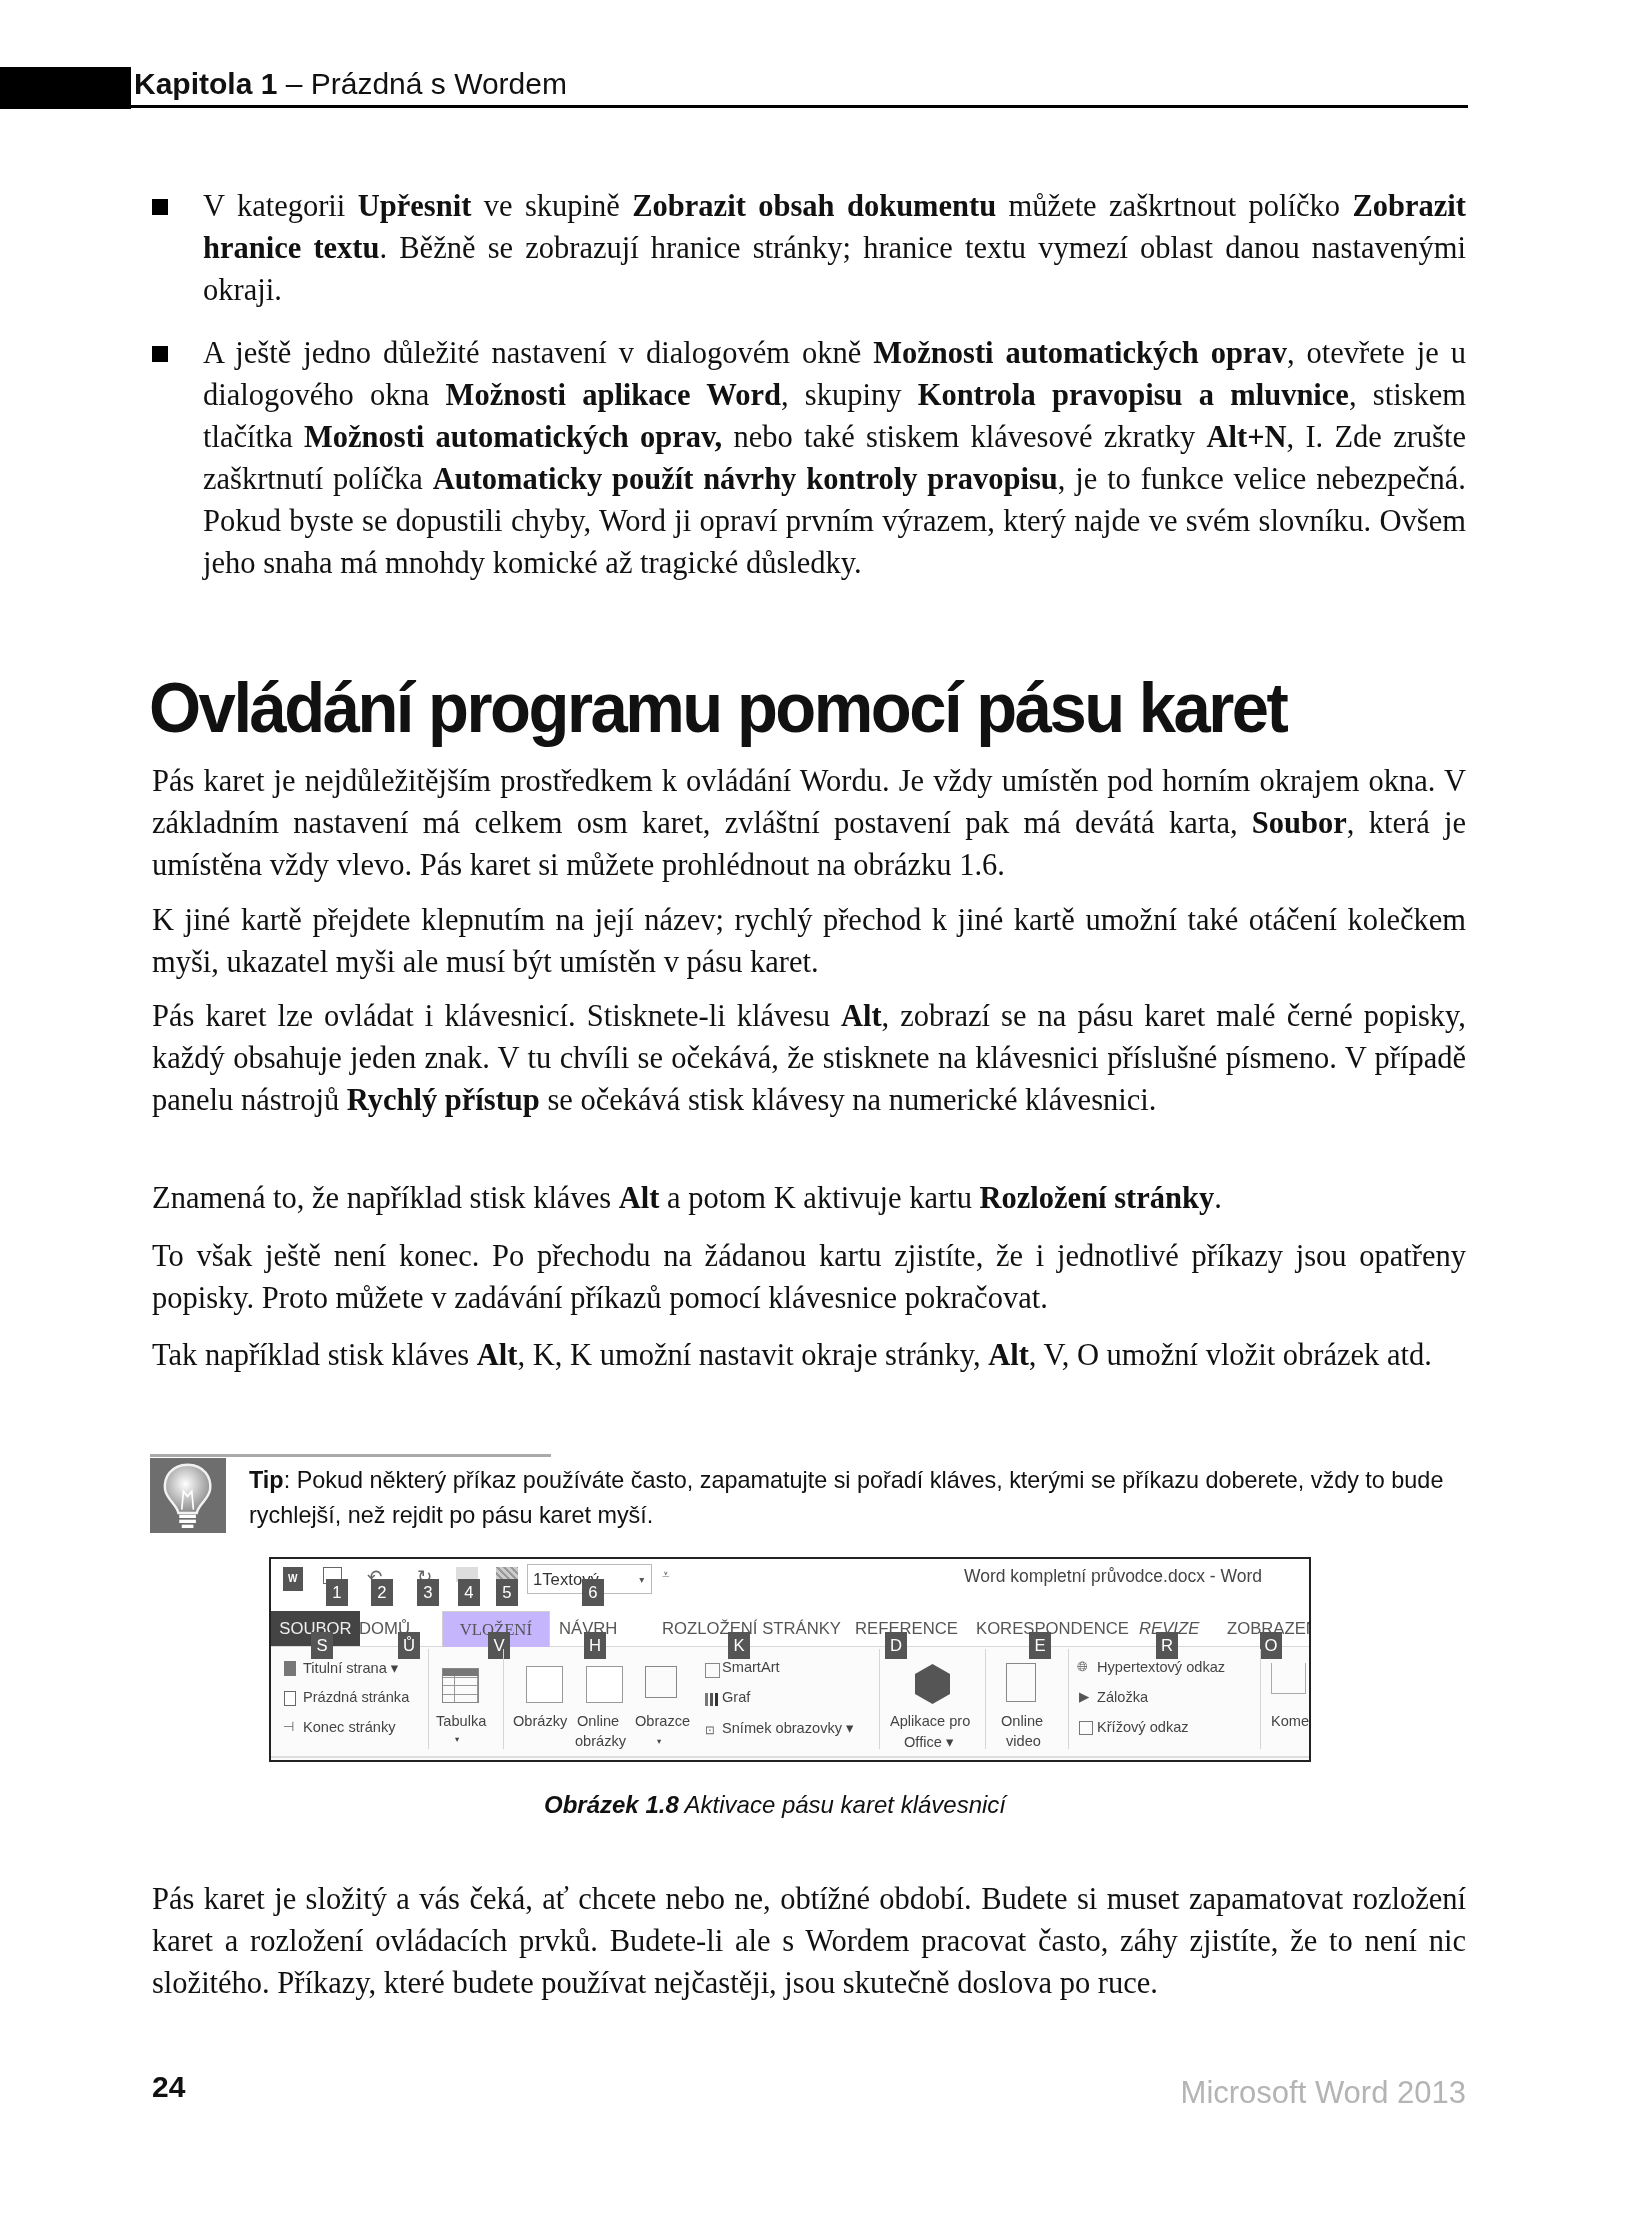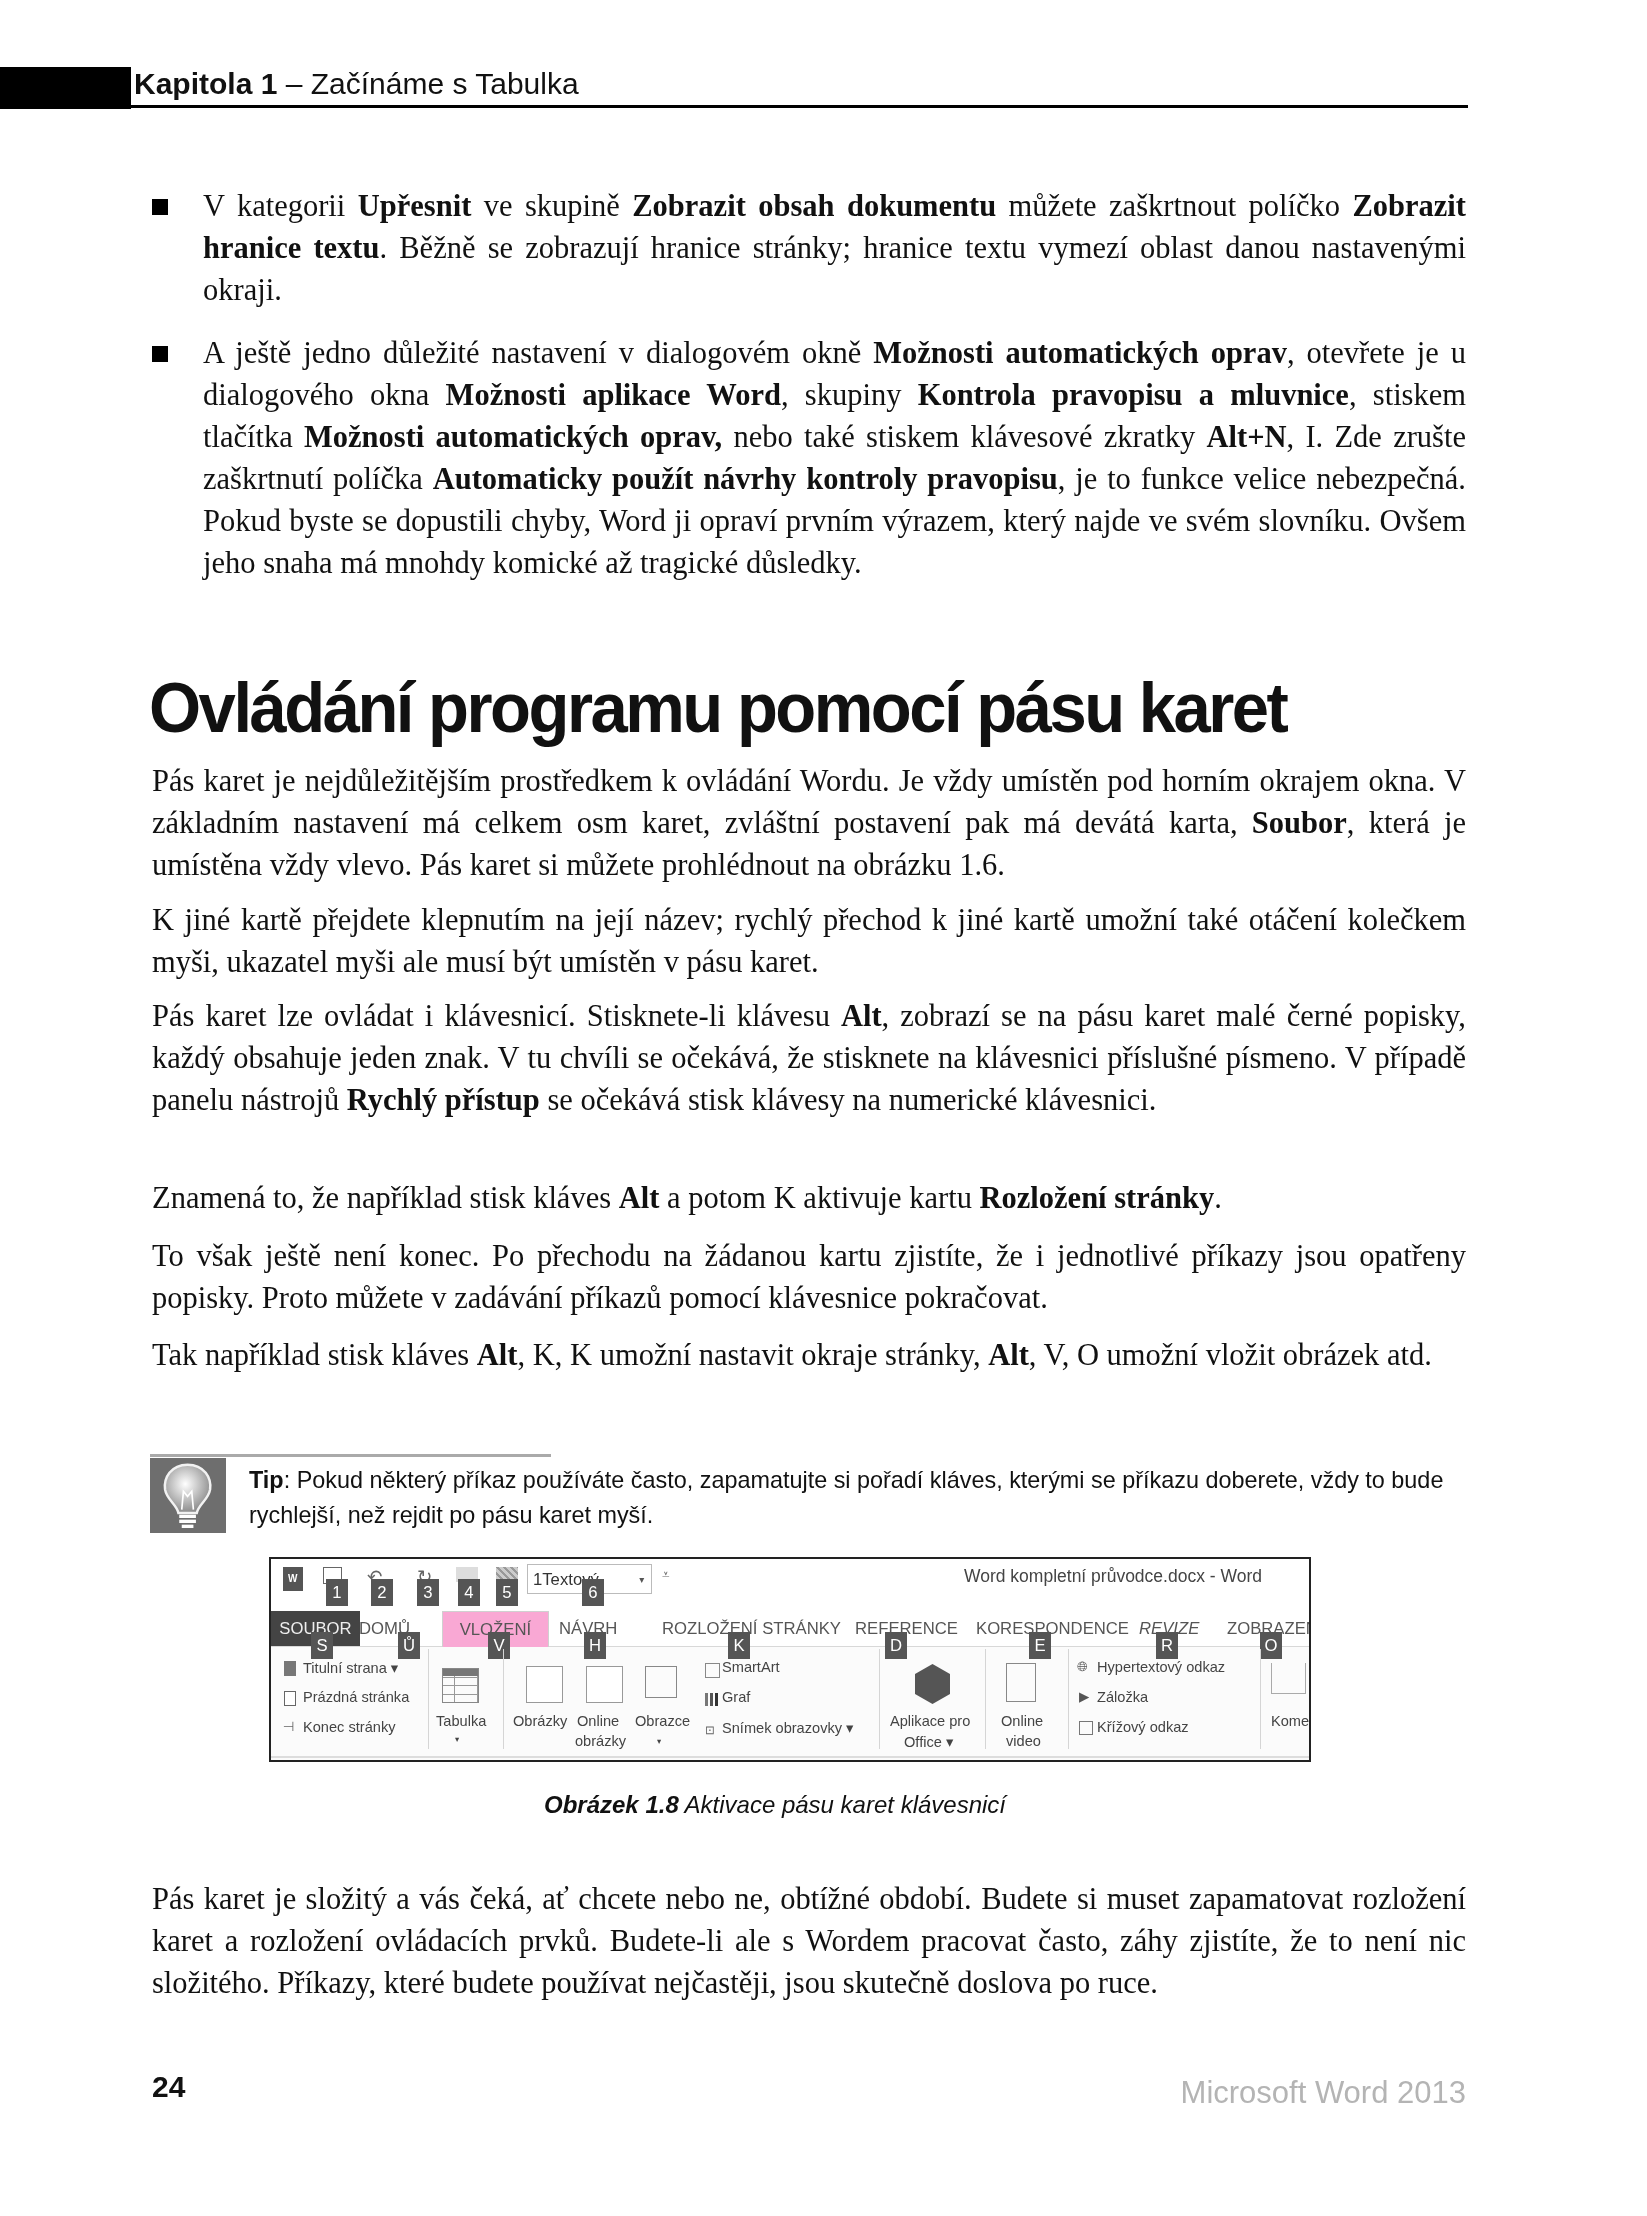--- a/index.html
+++ b/index.html
@@ -33,38 +33,38 @@
   .qat { position:absolute; left:0; top:0; width:100%; height:50px; background:#fff; }
   .qat-icon { position:absolute; top:8.3px; }
   .word-logo { left:11.7px; width:20px; height:23.4px; background:#555; color:#fff; font-size:10px; line-height:23.4px; text-align:center; font-family:"Liberation Sans",sans-serif; font-weight:bold; }
   .keytip { position:absolute; background:#555; color:#fff; font-family:"Liberation Sans",sans-serif; font-size:16.7px; width:22px; height:27px; line-height:27px; text-align:center; }
   .style-box { position:absolute; left:256px; top:5px; width:125px; height:30px; border:0.8px solid #bbb; background:#fff; font-family:"Liberation Sans",sans-serif; font-size:16.7px; line-height:30px; padding-left:5px; box-sizing:border-box; color:#333; }
   .style-arrow { position:absolute; right:6.7px; top:0; font-size:10px; color:#555; }
   .doc-title { position:absolute; left:693px; top:6.7px; font-family:"Liberation Sans",sans-serif; font-size:17.5px; color:#444; white-space:nowrap; }
   .tabs-row { position:absolute; left:0; top:50px; width:100%; height:37px; border-bottom:1.7px solid #d8d8d8; background:#fff; }
   .tab { position:absolute; top:1.7px; height:35px; line-height:35px; font-family:"Liberation Sans",sans-serif; font-size:16.7px; color:#555; white-space:nowrap; }
   .tab.file { background:#444; color:#eee; padding:0 8.3px; left:0; }
-  .tab.active { background:#f9a8d4; border:0.8px solid #d0d0d0; border-bottom:none; padding:0 16.7px; }
+  .tab.active { background:#c4b5fd; border:0.8px solid #d0d0d0; border-bottom:none; padding:0 16.7px;font-family:Liberation Serif, serif; }
   .rb-item { position:absolute; font-family:"Liberation Sans",sans-serif; font-size:14.6px; color:#444; white-space:nowrap; }
   .rb-sep { position:absolute; top:90px; width:0.8px; height:100px; background:#d5d5d5; }
   .rb-bottom { position:absolute; left:0; top:197px; width:100%; height:1.7px; background:#ddd; }
   .ico { position:absolute; }
 
   .caption { position:absolute; left:544px; top:1791px; font-size:24px; font-style:italic; white-space:nowrap; }
   .caption b { font-weight:bold; }
 
   .footer-page { position:absolute; left:152px; top:2070px; font-family:"Liberation Sans",sans-serif; font-weight:bold; font-size:30px; }
   .footer-book { position:absolute; right:182px; top:2075px; font-family:"Liberation Sans",sans-serif; font-size:31px; color:#b4b4b4; }
 </style>
 </head>
 <body>
 
 <div class="hdr-block"></div>
 <div class="hdr-rule"></div>
-<div class="hdr-title sans"><b>Kapitola 1</b><span> – </span><span>Začínáme s Tabulka</span></div>
+<div class="hdr-title sans"><b>Kapitola 1</b><span> – </span><span>Prázdná s Wordem</span></div>
 
 <div class="bullet-item serif" style="top:185px;">
   <div class="bullet-sq"></div>
   <div class="bullet-text"><span>V kategorii </span><b>Upřesnit</b><span> ve skupině </span><b>Zobrazit obsah dokumentu</b><span> můžete zaškrtnout políčko </span><b>Zobrazit hranice textu</b><span>. Běžně se zobrazují hranice stránky; hranice textu vymezí oblast danou nastavenými okraji.</span></div>
 </div>
 <div class="bullet-item serif" style="top:332px;">
   <div class="bullet-sq"></div>
   <div class="bullet-text"><span>A ještě jedno důležité nastavení v dialogovém okně </span><b>Možnosti automatických oprav</b><span>, otevřete je u dialogového okna </span><b>Možnosti aplikace Word</b><span>, skupiny </span><b>Kontrola pravopisu a mluvnice</b><span>, stiskem tlačítka </span><b>Možnosti automatických oprav,</b><span> nebo také stiskem klávesové zkratky </span><b>Alt+N</b><span>, I. Zde zrušte zaškrtnutí políčka </span><b>Automaticky použít návrhy kontroly pravopisu</b><span>, je to funkce velice nebezpečná. Pokud byste se dopustili chyby, Word ji opraví prvním výrazem, který najde ve svém slovníku. Ovšem jeho snaha má mnohdy komické až tragické důsledky.</span></div>
 </div>
 

